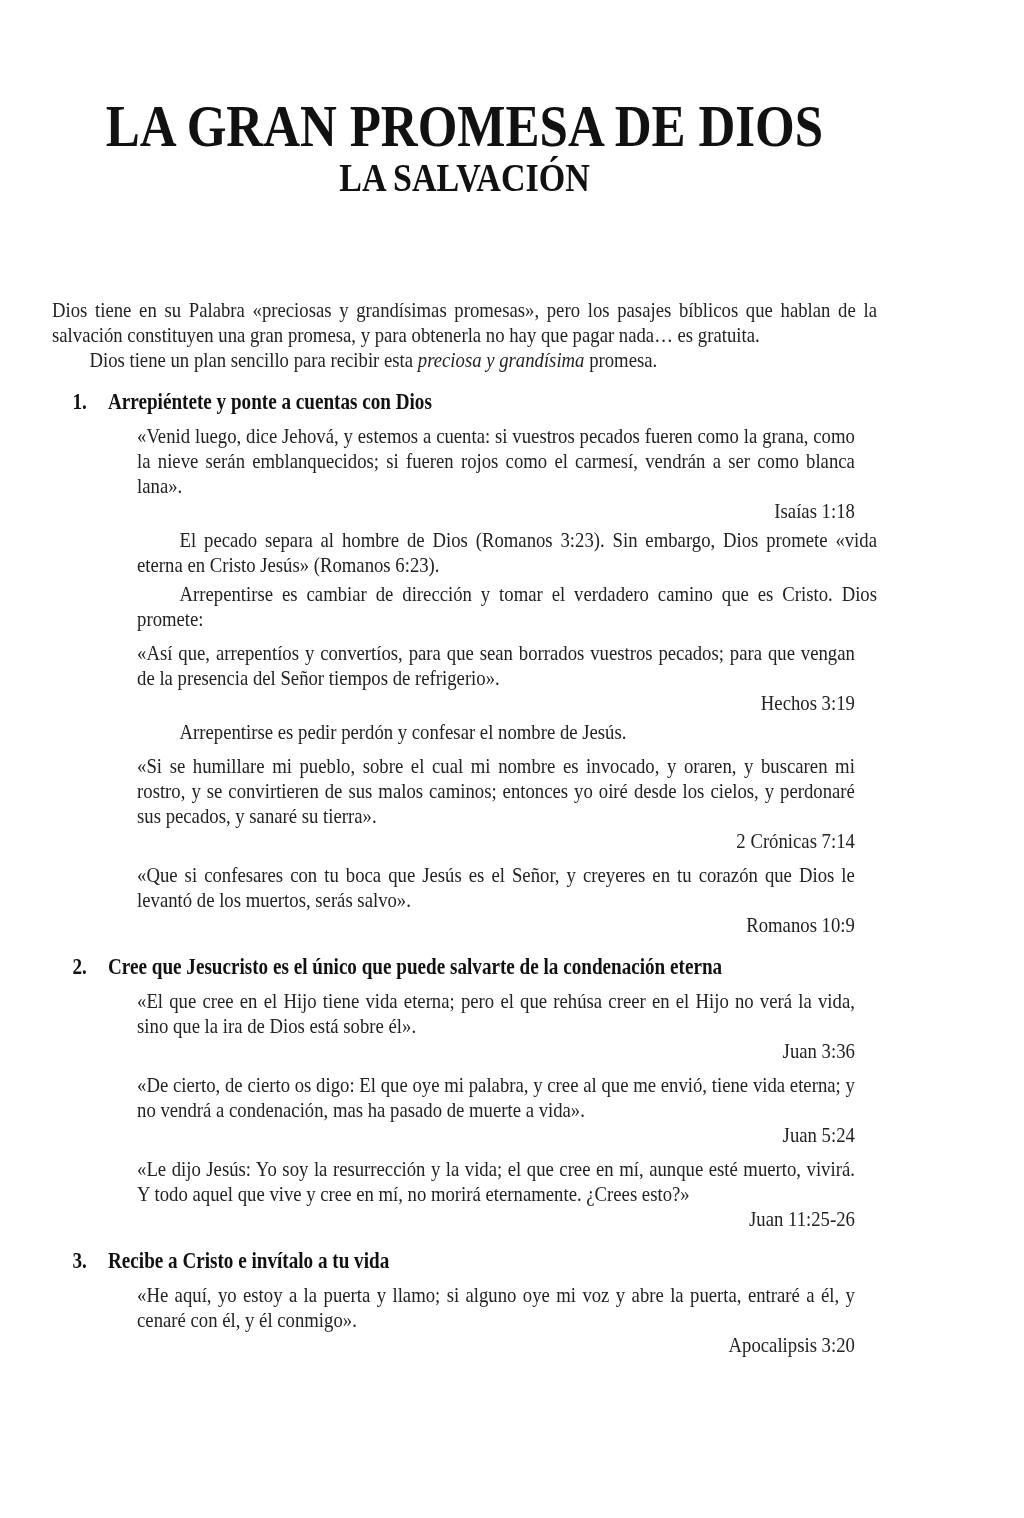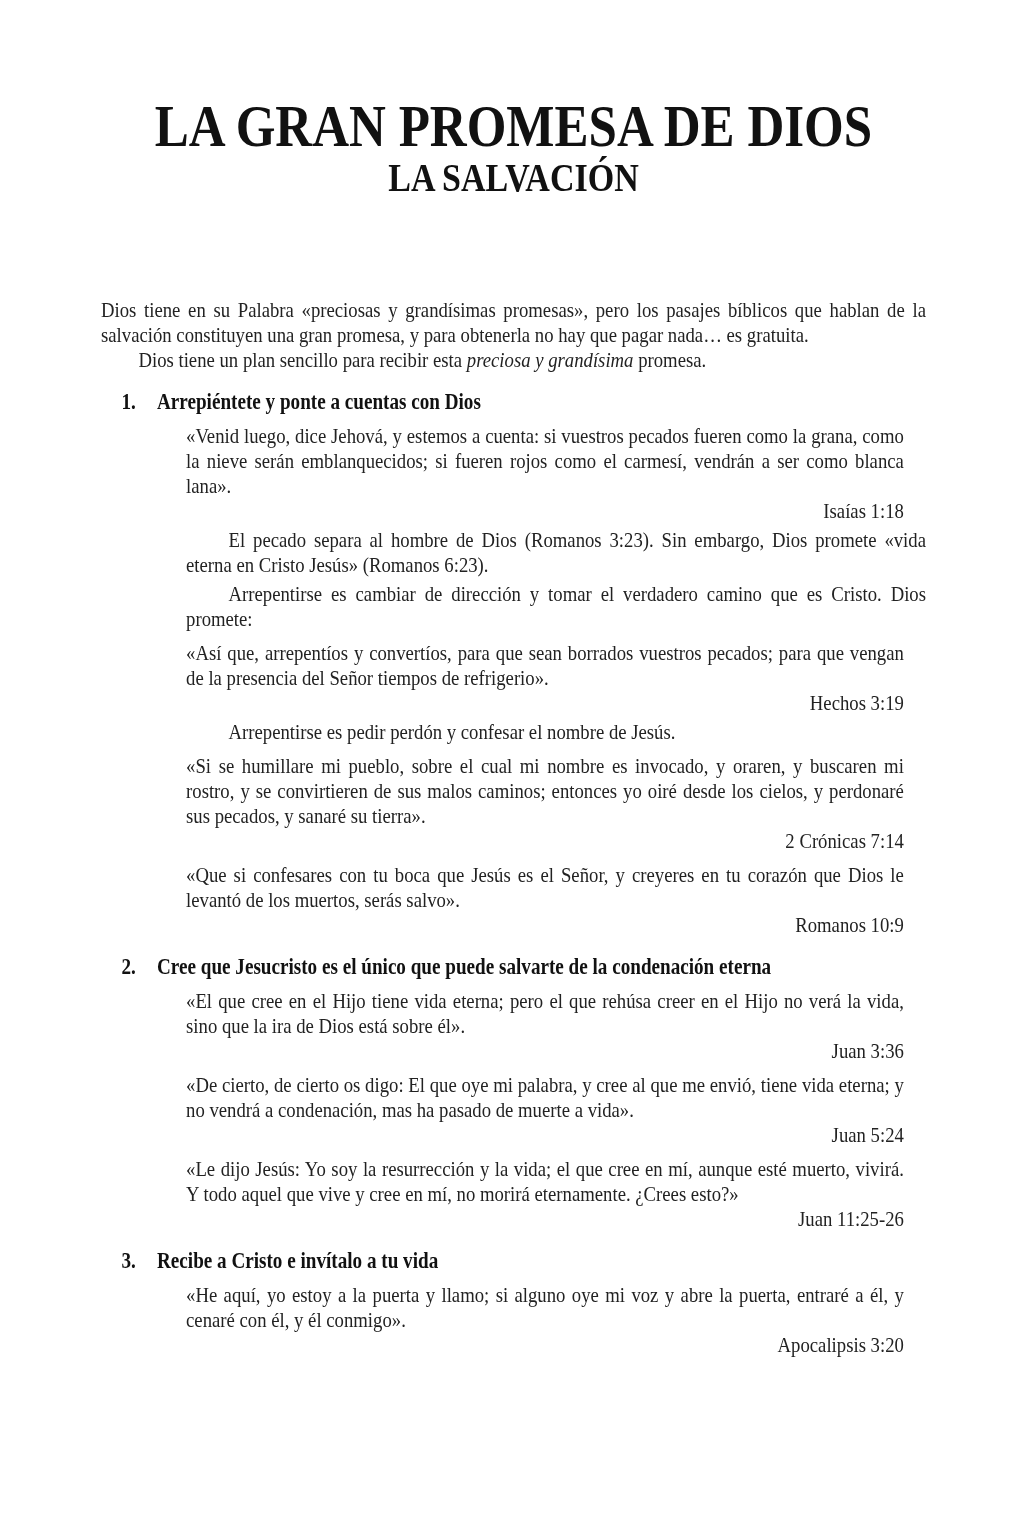--- a/index.html
+++ b/index.html
@@ -5,21 +5,21 @@
   html, body { margin: 0; padding: 0; }
   body {
     width: 1024px;
     height: 1518px;
     background: #ffffff;
     font-family: "Liberation Serif", serif;
     color: #222222;
     overflow: hidden;
   }
   .page {
-    padding: 96px 0 0 101px;
+    padding: 96px 0 0 52px;
   }
   
   .column {
     width: 970px;
     transform: scaleX(0.8505);
     transform-origin: left top;
     font-size: 22px;
     line-height: 25px;
     text-align: justify;
   }

